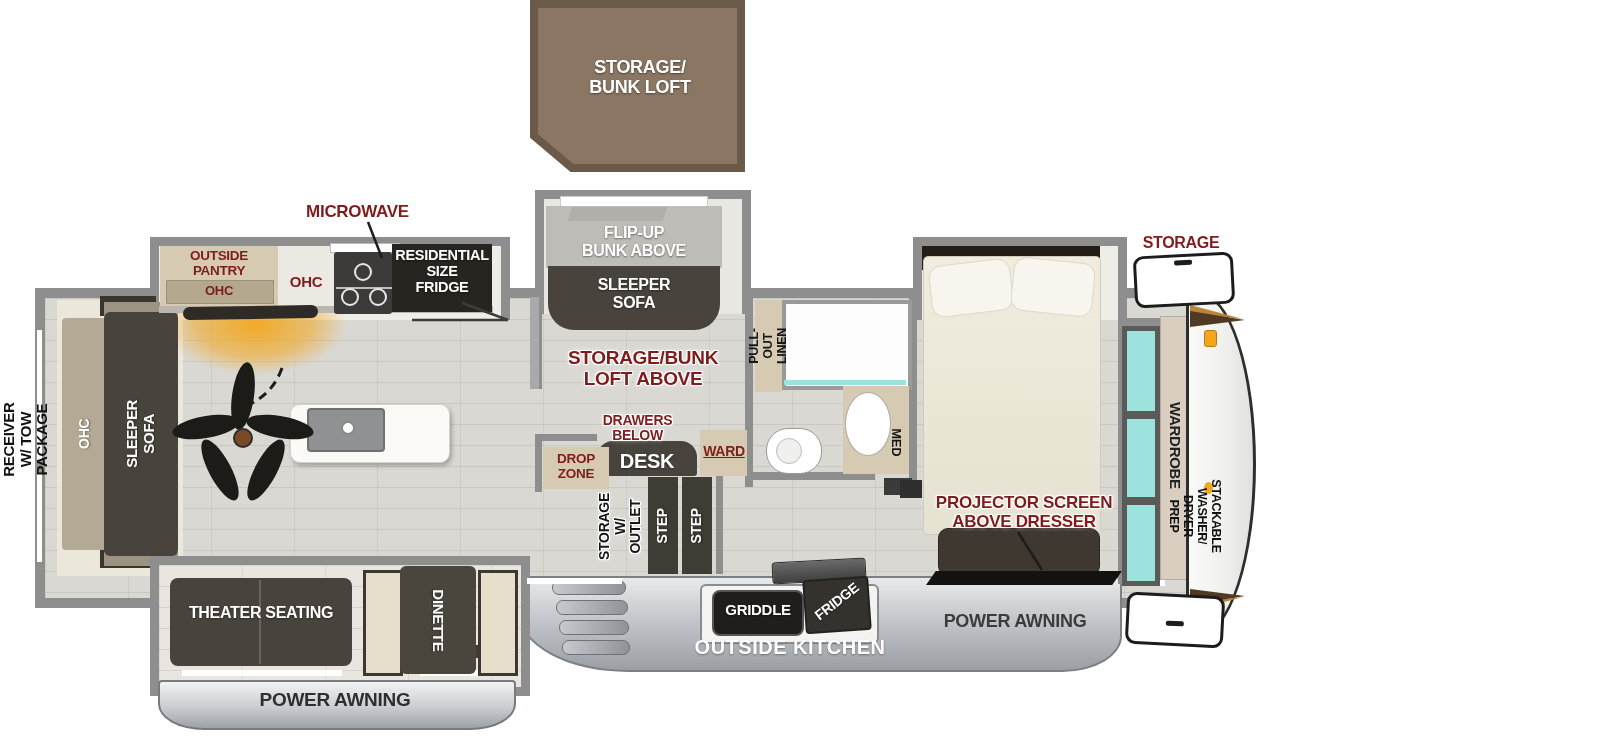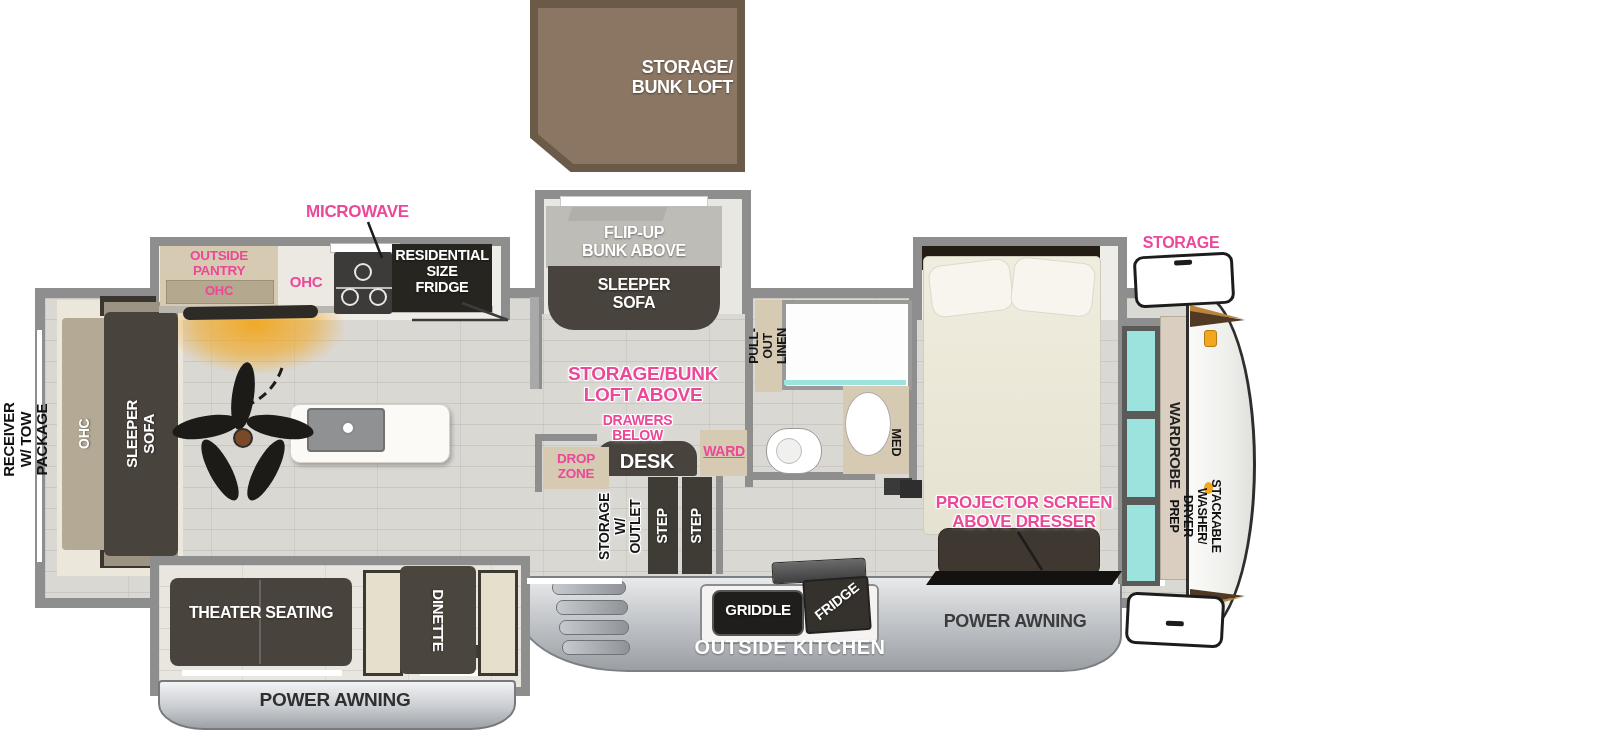--- a/index.html
+++ b/index.html
@@ -1,20 +1,20 @@
 <!DOCTYPE html>
 <html style="--wall: #8E8E8E; --floor: #DAD8D3; --dark: #48433C; --tan: #D7CAB2; --teal: #9CE2DD; --orange: #F2A71F; --loft: #8A7663; --loftborder: #6C5A49; --appliance: #26251F; --awning: #B9BDC2;"><head>
 <meta charset="utf-8">
 <style>
   html,body{margin:0;padding:0;background:#fff;}
   #stage{position:relative;width:1600px;height:738px;overflow:hidden;
          font-family:"Liberation Sans",sans-serif;background:#fff;}
   .abs{position:absolute;}
   .lbl{position:absolute;font-weight:bold;white-space:pre-line;text-align:center;
-       line-height:1.1;letter-spacing:-0.3px;color:#ec4899;z-index:6;}
+       line-height:1.1;letter-spacing:-0.3px;color:#7f1d1d;z-index:6;}
   .halo{text-shadow:-1px -1px 0 #fff,1px -1px 0 #fff,-1px 1px 0 #fff,1px 1px 0 #fff,0 0 5px #fff;}
   .wlbl{color:#fff;text-shadow:0 1px 2px rgba(0,0,0,.45);}
   .wall{position:absolute;background:var(--wall);z-index:4;}
   .tan{background:var(--tan);}
   .vwrap{position:absolute;display:flex;align-items:center;justify-content:center;z-index:6;}
   .vt{transform:rotate(-90deg);white-space:pre-line;text-align:center;font-weight:bold;
       line-height:1.12;letter-spacing:-0.3px;}
   .vt.cw{transform:rotate(90deg);}
   .floor{background-color:var(--floor);
     background-image:
@@ -28,21 +28,21 @@
 </style>
 </head>
 <body>
 
 <div id="stage">
 
   <div class="abs" style="left:530px;top:0;width:215px;height:172px;z-index:1;">
     <svg width="215" height="172" viewBox="0 0 215 172">
       <polygon points="4,4 211,4 211,168 42,168 4,136" fill="var(--loft)" stroke="var(--loftborder)" stroke-width="8"></polygon>
     </svg>
-    <div class="lbl wlbl" style="left:33px;top:58px;width:170px;font-size:18px;text-align:right;">STORAGE/
+    <div class="lbl wlbl" style="left:25px;top:58px;width:170px;font-size:18px;">STORAGE/
 BUNK LOFT</div>
   </div>
 
   <div class="abs floor" style="left:35px;top:288px;width:1160px;height:300px;border:10px solid var(--wall);z-index:1;"></div>
 
   <div class="abs" style="left:37px;top:330px;width:5px;height:130px;background:#fff;z-index:4;"></div>
   <div class="abs" style="left:37px;top:472px;width:5px;height:90px;background:#fff;z-index:4;"></div>
   <div class="abs" style="left:965px;top:578px;width:120px;height:6px;background:#fff;z-index:4;"></div>
   <div class="abs" style="left:527px;top:578px;width:95px;height:6px;background:#fff;z-index:4;"></div>
 
@@ -92,21 +92,21 @@
   <div class="abs" style="left:782px;top:300px;width:122px;height:82px;background:#fdfdfd;border:4px solid #9a9a98;z-index:4;"></div>
   <div class="abs" style="left:784px;top:380px;width:122px;height:5px;background:var(--teal);z-index:5;"></div>
   <div class="abs" style="left:766px;top:428px;width:54px;height:44px;background:#fff;border:1px solid #999;border-radius:22px;z-index:4;"></div>
   <div class="abs" style="left:776px;top:438px;width:24px;height:24px;background:#f0f0ee;border:1px solid #bbb;border-radius:50%;z-index:5;"></div>
   <div class="abs tan" style="left:843px;top:386px;width:66px;height:88px;z-index:4;"></div>
   <div class="abs" style="left:845px;top:392px;width:44px;height:62px;background:#fff;border:1px solid #aaa;border-radius:50%;z-index:5;"></div>
   <div class="vwrap" style="left:884px;top:412px;width:24px;height:60px;">
     <div class="vt cw" style="font-size:13px;color:#161616;">MED</div>
   </div>
 
-  <div class="lbl halo" style="left:548px;top:364px;width:190px;font-size:19px;">STORAGE/BUNK
+  <div class="lbl halo" style="left:548px;top:348px;width:190px;font-size:19px;">STORAGE/BUNK
 LOFT ABOVE</div>
   <div class="lbl halo" style="left:585px;top:413px;width:105px;font-size:14px;">DRAWERS
 BELOW</div>
   <div class="wall" style="left:535px;top:434px;width:62px;height:7px;"></div>
   <div class="wall" style="left:535px;top:434px;width:7px;height:58px;"></div>
   <div class="abs" style="left:597px;top:441px;width:100px;height:35px;background:var(--dark);border-radius:16px 16px 3px 3px;z-index:4;"></div>
   <div class="lbl wlbl" style="left:597px;top:450px;width:100px;font-size:20px;">DESK</div>
   <div class="abs tan" style="left:700px;top:430px;width:47px;height:46px;z-index:4;"></div>
   <div class="lbl" style="left:698px;top:444px;width:52px;font-size:14px;text-decoration:underline;">WARD</div>
   <div class="abs tan" style="left:543px;top:447px;width:66px;height:42px;z-index:4;"></div>

